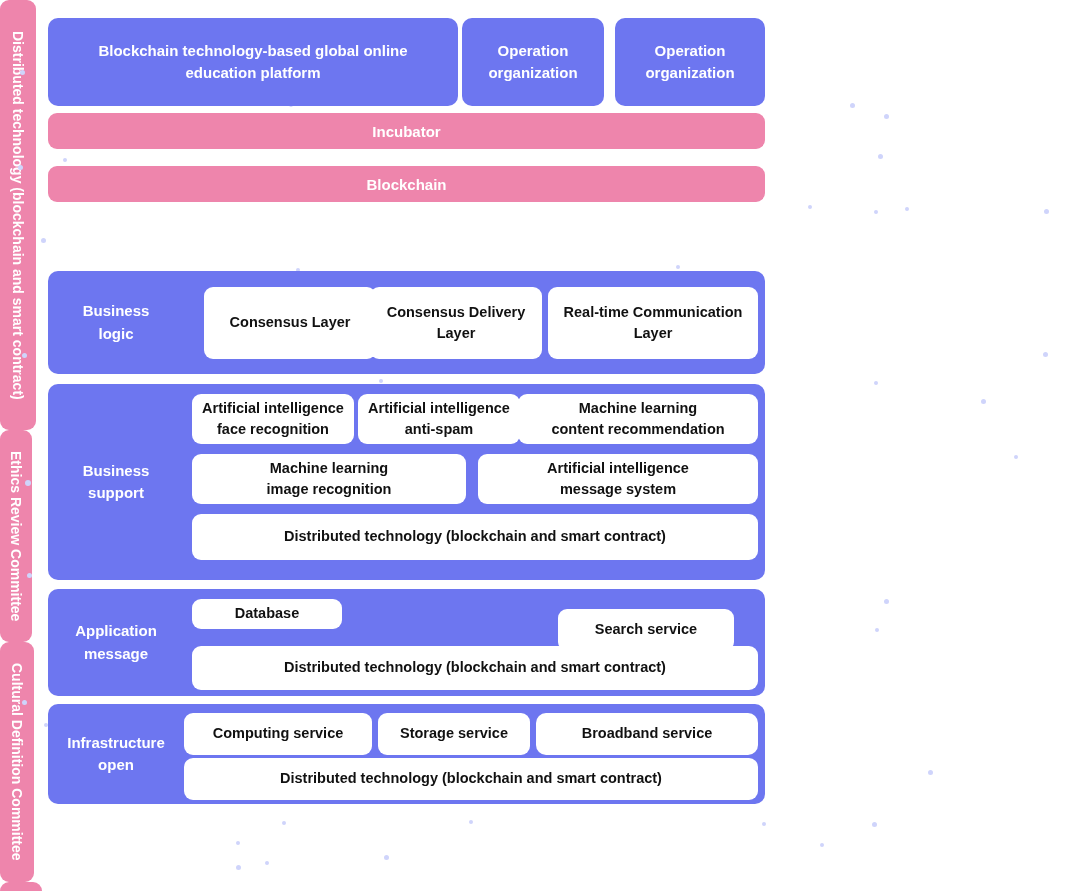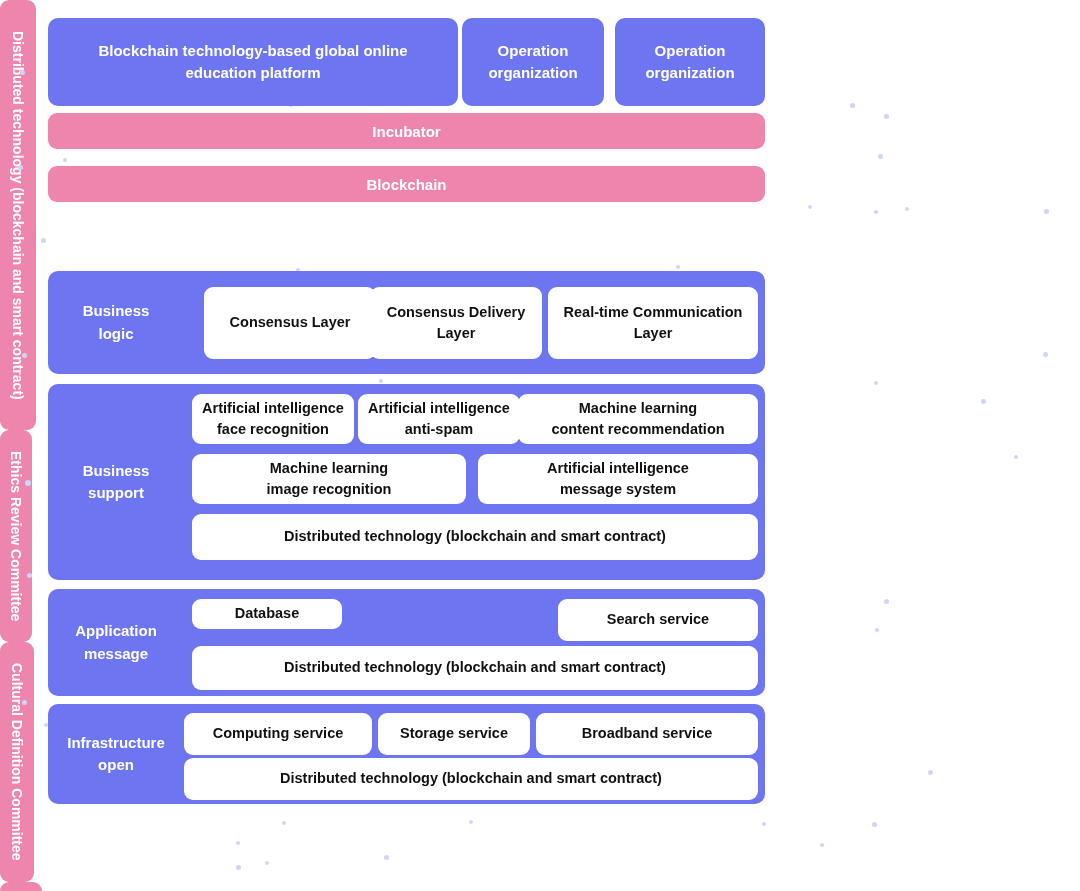--- a/index.html
+++ b/index.html
@@ -121,28 +121,28 @@
       <div class="cell two-line" style="left: 144px; top: 70px; width: 274px; height: 50px;">Machine learning
 image recognition</div>
       <div class="cell two-line" style="left: 430px; top: 70px; width: 280px; height: 50px;">Artificial intelligence
 message system</div>
       <div class="cell two-line" style="left: 144px; top: 130px; width: 566px; height: 46px;">Distributed technology (blockchain and smart contract)</div>
     </div>
     <div class="layer" style="left: 48px; top: 589px; width: 717px; height: 107px;">
       <div class="layer-label two-line">Application
 message</div>
       <div class="cell two-line" style="left: 144px; top: 10px; width: 150px; height: 30px;">Database</div>
-      <div class="cell two-line" style="left: 510px; top: 10px; width: 200px; height: 42px;">Search service</div>
+      <div class="cell two-line" style="left: 510px; top: 20px; width: 176px; height: 42px;">Search service</div>
       <div class="cell two-line" style="left: 144px; top: 57px; width: 566px; height: 44px;">Distributed technology (blockchain and smart contract)</div>
     </div>
     <div class="layer" style="left: 48px; top: 704px; width: 717px; height: 100px;">
       <div class="layer-label two-line">Infrastructure
 open</div>
       <div class="cell two-line" style="left: 330px; top: 9px; width: 152px; height: 42px;">Storage service</div>
       <div class="cell two-line" style="left: 136px; top: 9px; width: 188px; height: 42px;">Computing service</div>
-      <div class="cell two-line" style="left: 488px; top: 9px; width: 222px; height: 42px;">Broadband service</div>
+      <div class="cell two-line" style="left: 488px; top: 9px; width: 222px; height: 42px; border-radius: 10px;">Broadband service</div>
       <div class="cell two-line" style="left: 136px; top: 54px; width: 574px; height: 42px;">Distributed technology (blockchain and smart contract)</div>
     </div>
     <div class="pink-v" style="left: 783px; top: 272px; width: 36px; height: 430px;">Distributed technology (blockchain and smart contract)</div>
     <div class="pink-v" style="left: 838px; top: 378px; width: 32px; height: 212px;">Ethics Review Committee</div>
     <div class="pink-v" style="left: 884px; top: 365px; width: 34px; height: 240px;">Cultural Definition Committee</div>
     <div class="pink-v" style="left: 937px; top: 166px; width: 42px; height: 642px;">Decision-making Committee</div>
   </div>
 
 </body></html>

